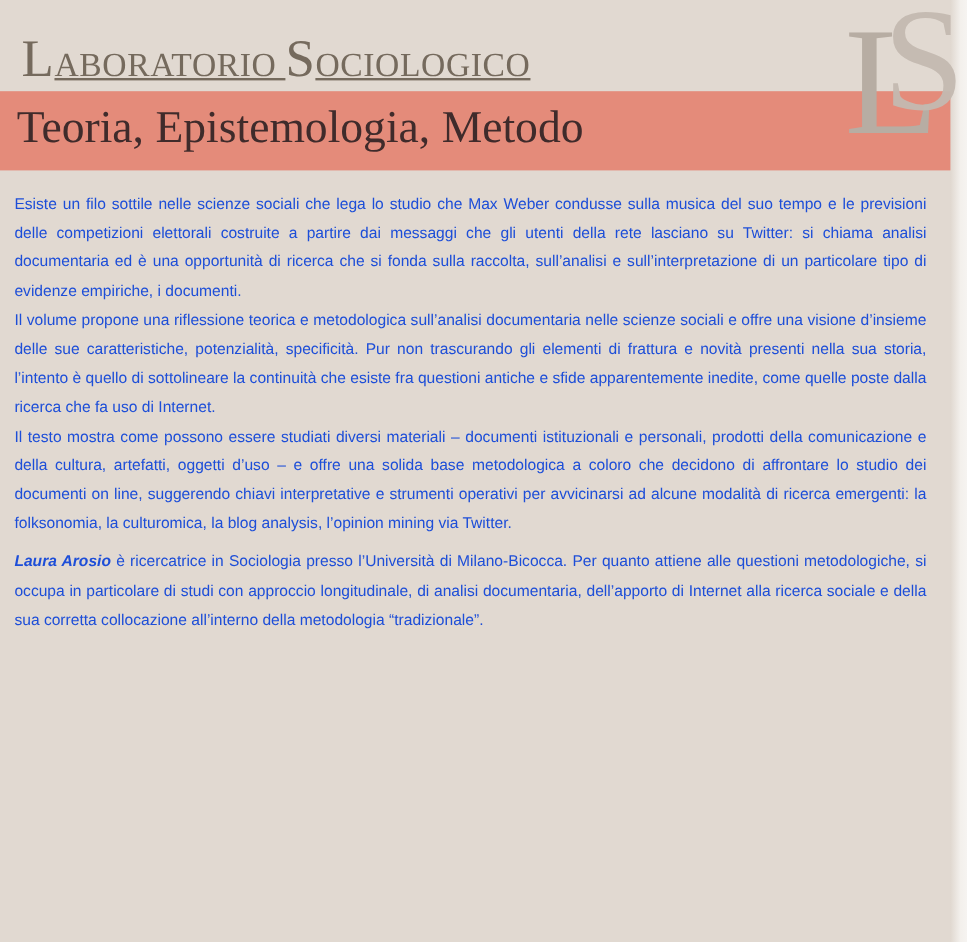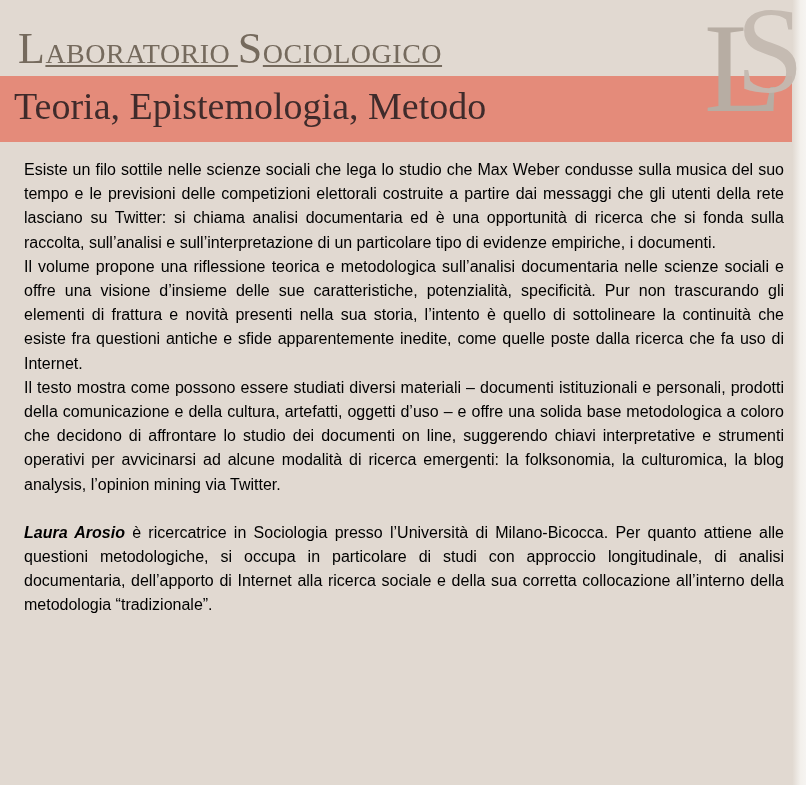--- a/index.html
+++ b/index.html
@@ -37,26 +37,26 @@
     position: absolute; left: 4px; top: 2px;
     font-family: "Liberation Serif", serif; font-size: 128px; line-height: 128px;
     color: #b7ada3;
   }
   .logo .S {
     position: absolute; left: 36px; top: -12px;
     font-family: "Liberation Serif", serif; font-size: 122px; line-height: 122px;
     color: #c4bab1; opacity: 0.95;
   }
   .body-text {
-    position: absolute; left: 24px; top: 158px; width: 760px;
-    color: #000000; font-size: 16px; line-height: 24.2px;
+    position: absolute; left: 12px; top: 158px; width: 760px;
+    color: #1d4ed8; font-size: 13px; line-height: 24.2px;
     text-align: justify;
   }
   .body-text p { margin: 0; }
-  .body-text p.bio { margin-top: 24px; }
+  .body-text p.bio { margin-top: 8px; }
   .author { font-weight: bold; font-style: italic; }
 </style>
 </head>
 <body>
 
 <div class="edge"></div>
 
 <div class="series-title">
   <span>L</span><span class="sc">ABORATORIO </span><span>S</span><span class="sc">OCIOLOGICO</span>
 </div>

